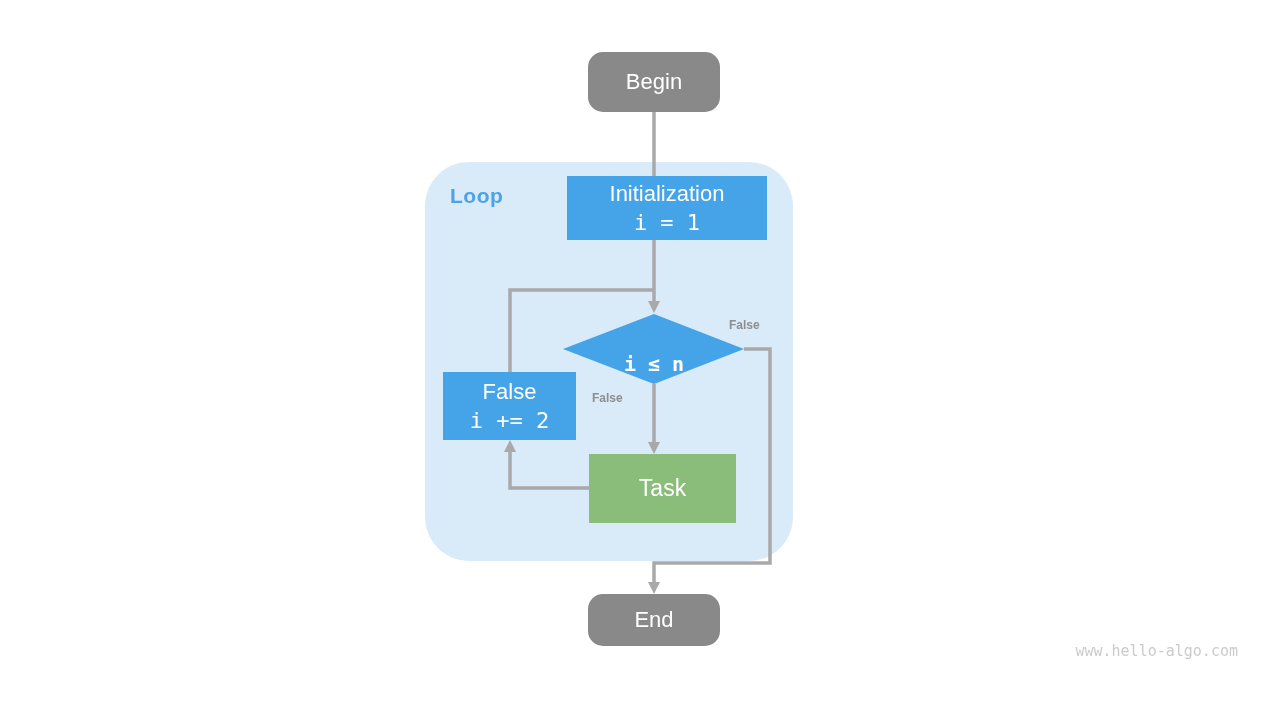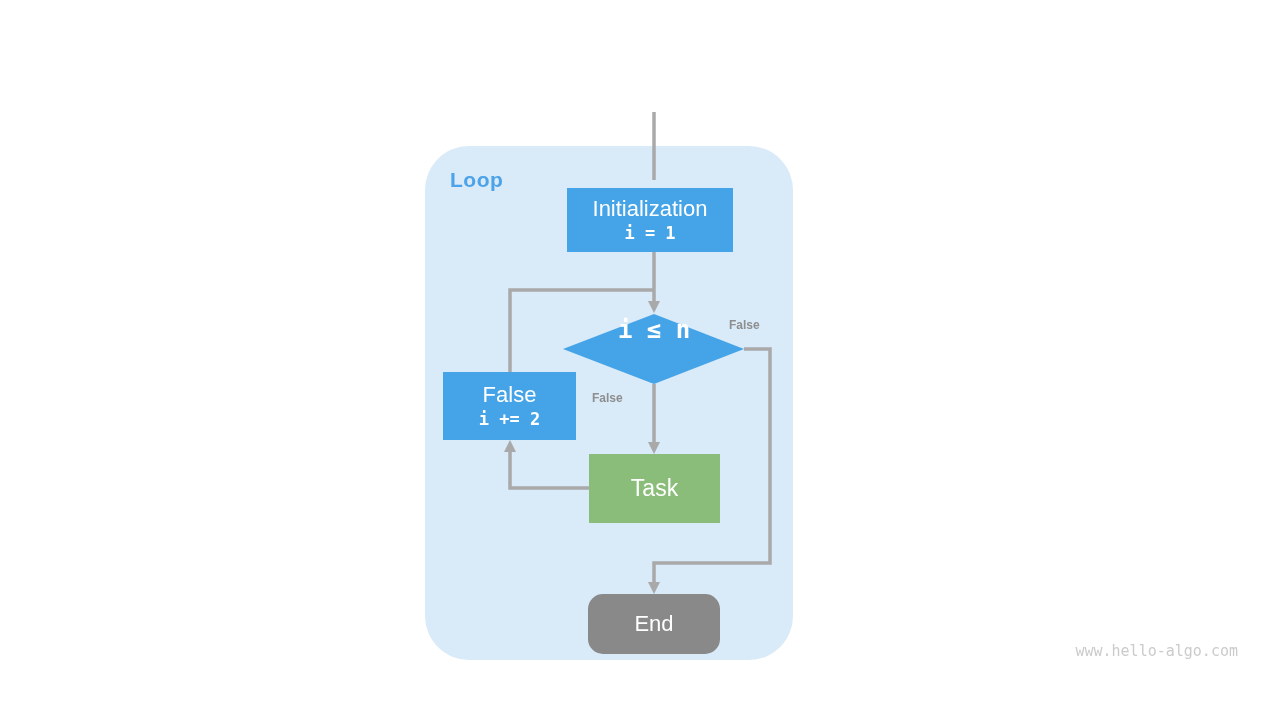--- a/index.html
+++ b/index.html
@@ -7,22 +7,22 @@
   .canvas {
     position: relative;
     width: 1280px;
     height: 720px;
     background: #ffffff;
     overflow: hidden;
     font-family: "Liberation Sans", sans-serif;
   }
   .loop-box {
     position: absolute;
-    left: 425px; top: 146px;
-    width: 368px; height: 514px;
+    left: 425px; top: 162px;
+    width: 368px; height: 399px;
     background: var(--loop_bg, #D9EAF9);
     border-radius: 44px;
   }
   .loop-label {
     position: absolute;
     left: 25px; top: 22px;
     font-size: 21px;
     font-weight: bold;
     color: var(--loop_label, #4CA3E8);
     letter-spacing: 0.5px;
@@ -45,44 +45,44 @@
     flex-direction: column;
     align-items: center;
     justify-content: center;
     color: #ffffff;
     text-align: center;
     line-height: 1.15;
   }
   .node .title { font-size: 22px; }
   .node .code {
     font-family: "DejaVu Sans Mono", monospace;
-    font-size: 17px;
-    font-weight: 700;
+    font-size: 22px;
+    font-weight: 400;
     margin-top: 3px;
   }
   .gray-node {
     background: var(--node_gray, #898989);
     border-radius: 15px;
   }
   .blue-node { background: var(--node_blue, #45A3E7); }
   .green-node { background: var(--node_green, #8ABD79); }
   .begin-node { left: 588px; top: 52px; width: 132px; height: 60px; }
-  .init-node  { left: 567px; top: 188px; width: 166px; height: 64px; }
+  .init-node  { left: 567px; top: 176px; width: 200px; height: 64px; }
   .update-node{ left: 443px; top: 372px; width: 133px; height: 68px; }
-  .task-node  { left: 589px; top: 454px; width: 131px; height: 69px; }
-  .end-node   { left: 588px; top: 594px; width: 132px; height: 60px; }
+  .task-node  { left: 589px; top: 454px; width: 147px; height: 69px; }
+  .end-node   { left: 588px; top: 594px; width: 132px; height: 52px; }
   .task-node .title { font-size: 23px; }
   .diamond-label {
     position: absolute;
-    left: 584px; top: 316px;
+    left: 584px; top: 352px;
     width: 140px;
     text-align: center;
     color: #ffffff;
     font-family: "DejaVu Sans Mono", monospace;
-    font-size: 24px;
+    font-size: 20px;
     font-weight: 600;
   }
   .edge-label {
     position: absolute;
     font-size: 12px;
     font-weight: bold;
     color: var(--edge_label, #8E8E8E);
   }
   .true-label  { left: 592px; top: 391px; }
   .false-label { left: 729px; top: 318px; }
@@ -111,20 +111,23 @@
     </defs>
     <path class="edge" d="M654 112 V180"></path>
     <path class="edge" d="M510 372 V290 H654"></path>
     <path class="edge" d="M654 240 V302" marker-end="url(#arrow)"></path>
     <path class="edge" d="M654 384 V443" marker-end="url(#arrow)"></path>
     <path class="edge" d="M744 349 H770 V563 H654 V583" marker-end="url(#arrow)"></path>
     <path class="edge" d="M589 488 H510 V451" marker-end="url(#arrow)"></path>
     <polygon class="diamond" points="563,349 654,314 744,349 654,384"></polygon>
   </svg>
 
+  <div class="node gray-node begin-node">
+    <span class="title">Begin</span>
+  </div>
 
   <div class="node blue-node init-node">
     <span class="title">Initialization</span>
     <span class="code">i = 1</span>
   </div>
 
   <div class="diamond-label">i ≤ n</div>
 
   <div class="node blue-node update-node">
     <span class="title">False</span>

